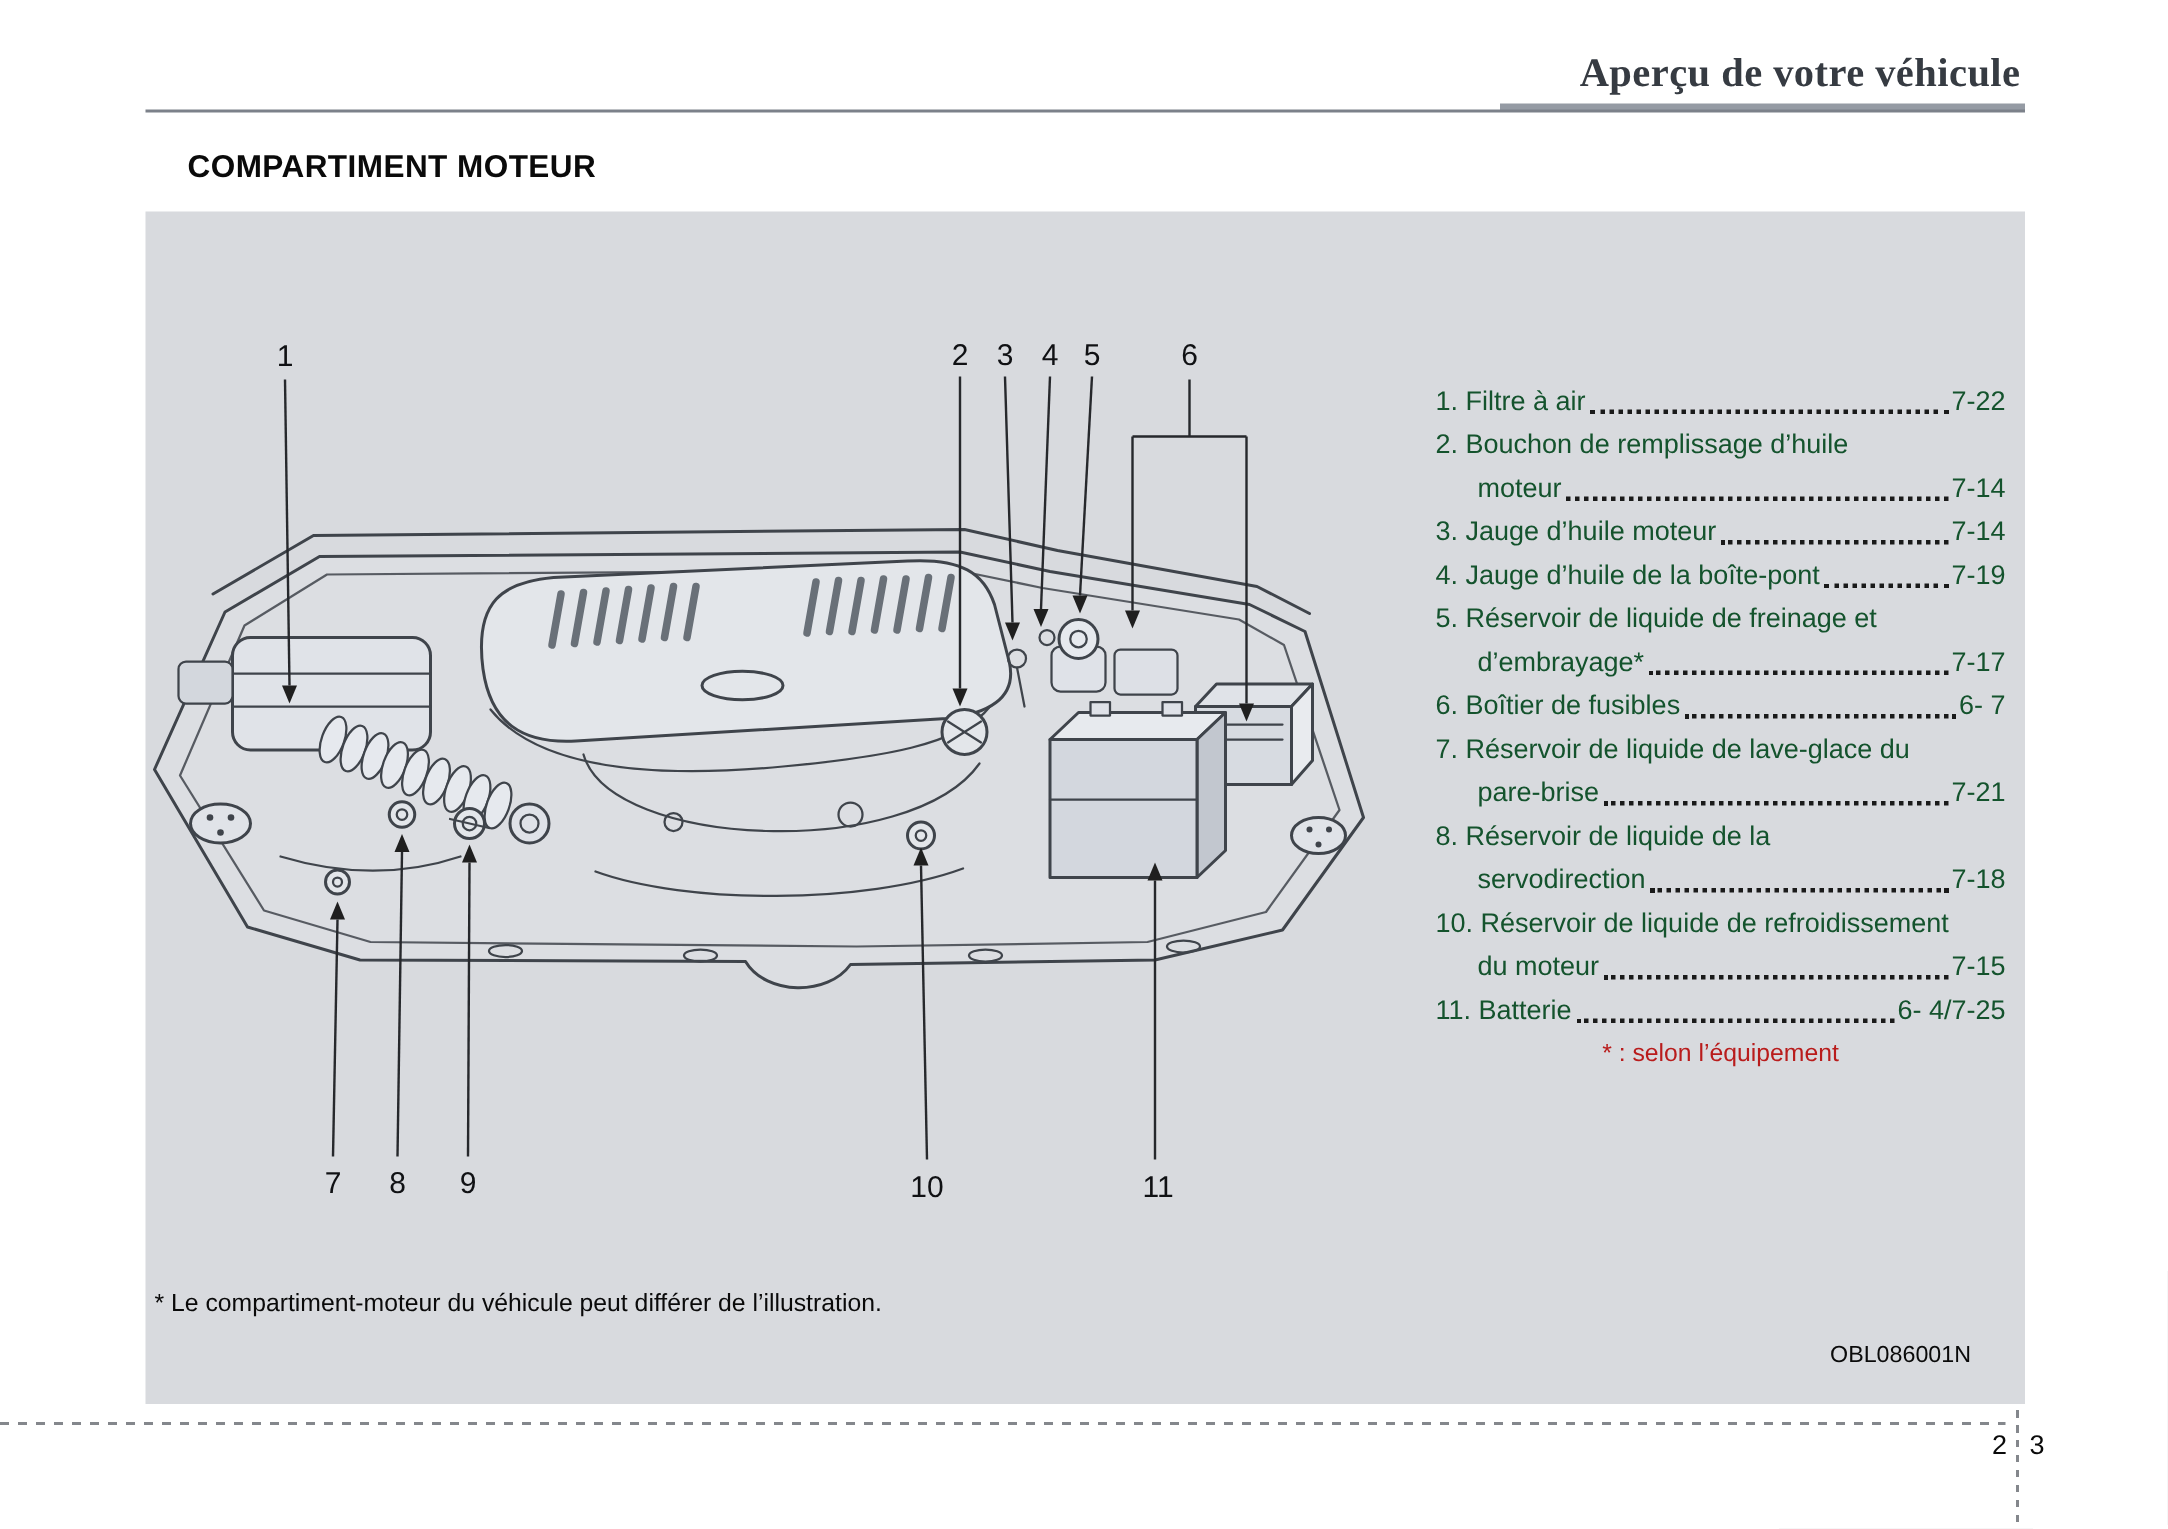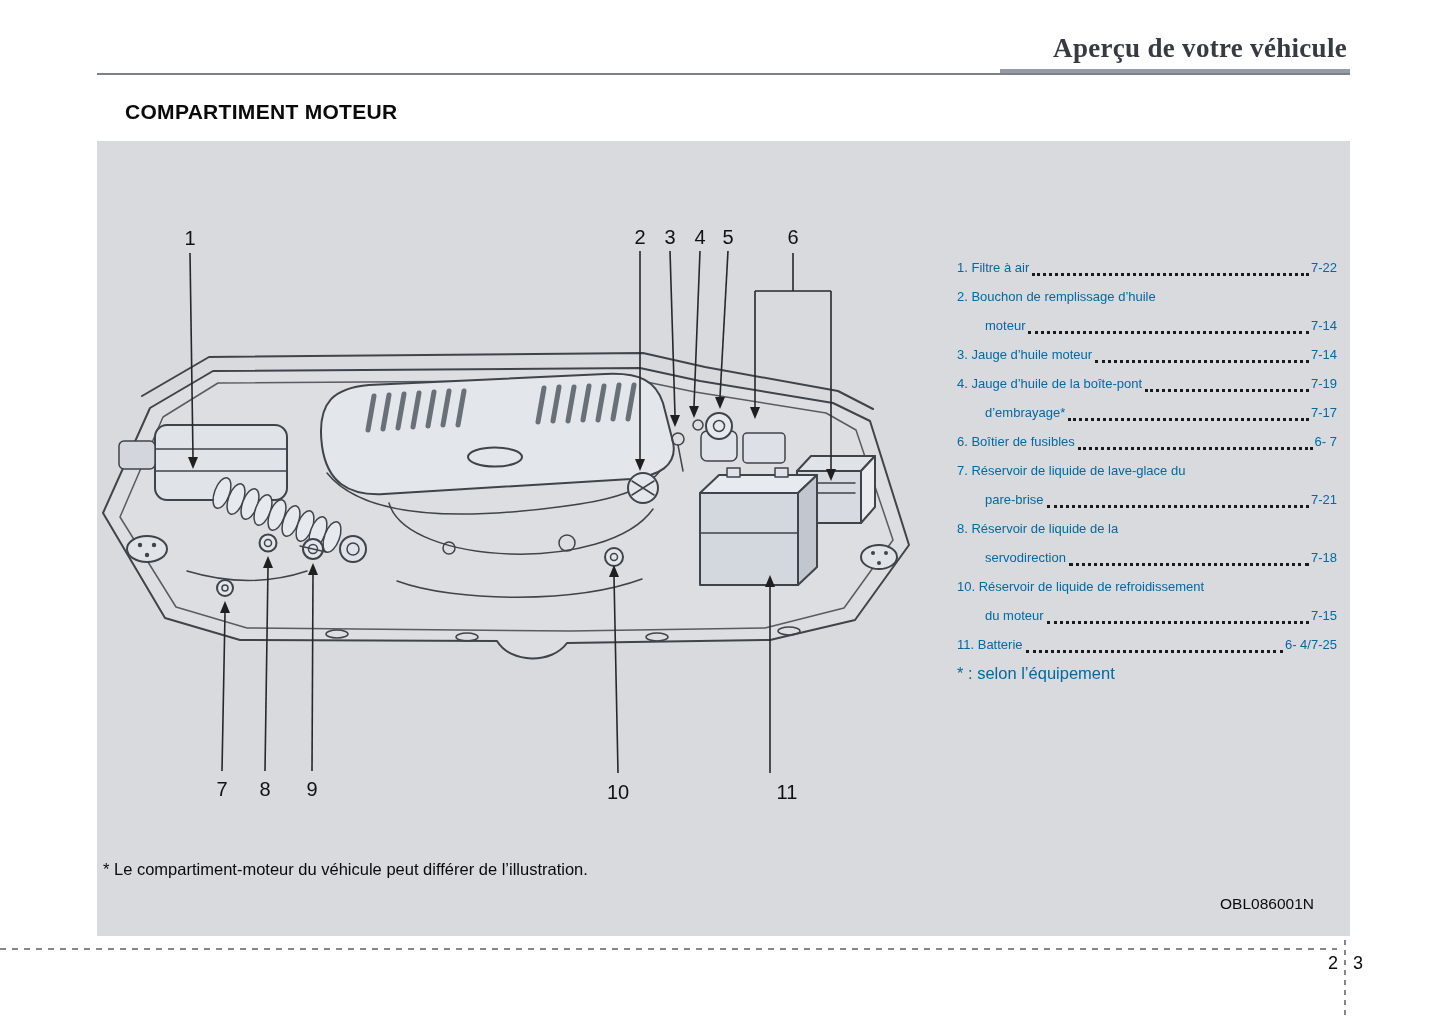--- a/index.html
+++ b/index.html
@@ -20,25 +20,25 @@
 
   
   .figure { position:absolute; left:97px; top:141px; width:1253px; height:795px;
             background:#d8dade; overflow:hidden; }
   .figure svg { position:absolute; left:0; top:0; }
 
   .callout { position:absolute; transform:translateX(-50%); font-size:20px; color:#101114; }
 
   
   .legend { position:absolute; left:860px; top:112px; width:380px; }
-  .legend-line { display:flex; align-items:flex-end; font-size:13px; line-height:29px; color:#0369a1; }
+  .legend-line { display:flex; align-items:flex-end; font-size:18px; line-height:29px; color:#14532d; }
   .legend-line span { white-space:nowrap; }
   .leader { flex:1 1 auto; border-bottom:3px dotted #1a1a1a; margin:0 2px 6px 3px; min-width:14px; }
   .cont { padding-left:28px; }
-  .legend-footnote { font-size:16.5px; line-height:29px; color:#0369a1; }
+  .legend-footnote { font-size:16.5px; line-height:29px; color:#b91c1c;text-align:center; }
 
   .fig-footnote { position:absolute; left:6px; top:719px; font-size:16.5px; color:#0a0a0a; }
   .fig-code { position:absolute; right:36px; top:754px; font-size:15.5px; color:#0a0a0a; }
 
   
   .footer-dash-h { position:absolute; left:0; top:948px; width:1337px; height:2px;
     background:repeating-linear-gradient(90deg,#84878c 0 6px,transparent 6px 12px); }
   .footer-dash-v { position:absolute; left:1344px; top:940px; width:2px; height:79px;
     background:repeating-linear-gradient(180deg,#84878c 0 5px,transparent 5px 10px); }
   .page-num { position:absolute; top:953px; font-size:18px; color:#0a0a0a; }
@@ -228,21 +228,21 @@
     <div class="callout" style="left:93px;top:86px">1</div>
     <div class="callout" style="left:543px;top:85px">2</div>
     <div class="callout" style="left:573px;top:85px">3</div>
     <div class="callout" style="left:603px;top:85px">4</div>
     <div class="callout" style="left:631px;top:85px">5</div>
     <div class="callout" style="left:696px;top:85px">6</div>
     <div class="callout" style="left:125px;top:637px">7</div>
     <div class="callout" style="left:168px;top:637px">8</div>
     <div class="callout" style="left:215px;top:637px">9</div>
     <div class="callout" style="left:521px;top:640px">10</div>
-    <div class="callout" style="left:690px;top:640px">11</div>
+    <div class="callout" style="left:675px;top:640px">11</div>
 
     <div class="legend">
 
       <div>
         <div class="legend-line">
           <span>1. Filtre à air</span>
           <span class="leader"></span>
           <span>7-22</span>
         </div>
       </div>
@@ -268,20 +268,23 @@
 
       <div>
         <div class="legend-line">
           <span>4. Jauge d’huile de la boîte-pont</span>
           <span class="leader"></span>
           <span>7-19</span>
         </div>
       </div>
 
       <div>
+        <div class="legend-line">
+            <span>5. Réservoir de liquide de freinage et</span>
+          </div>
         <div class="legend-line cont">
           <span>d’embrayage*</span>
           <span class="leader"></span>
           <span>7-17</span>
         </div>
       </div>
 
       <div>
         <div class="legend-line">
           <span>6. Boîtier de fusibles</span>

